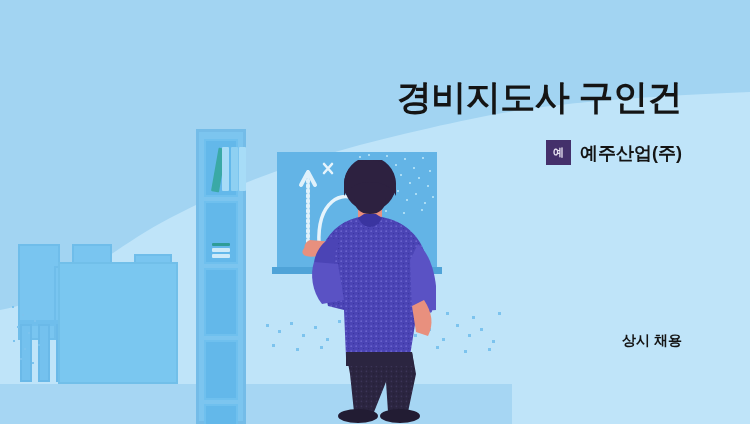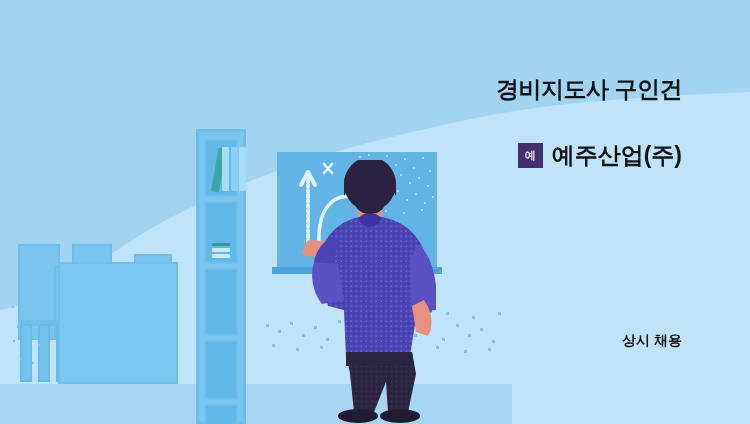--- a/index.html
+++ b/index.html
@@ -178,21 +178,21 @@
     width: 512px;
     height: 40px;
     background: #a6d6f3;
   }
 
   
   .headline {
     position: absolute;
     right: 68px;
     top: 74px;
-    font-size: 23px;
+    font-size: 35px;
     font-weight: 700;
     color: #141414;
     letter-spacing: -0.5px;
     white-space: nowrap;
     text-align: right;
   }
   .company-row {
     position: absolute;
     right: 68px;
     top: 140px;
@@ -206,21 +206,21 @@
     background: #44306b;
     color: #e6e1f0;
     font-size: 11px;
     font-weight: 700;
     display: flex;
     align-items: center;
     justify-content: center;
     line-height: 1;
   }
   .company-name {
-    font-size: 23px;
+    font-size: 18px;
     font-weight: 700;
     color: #141414;
     white-space: nowrap;
   }
   .hiring-note {
     position: absolute;
     right: 68px;
     top: 332px;
     font-size: 14px;
     font-weight: 700;

